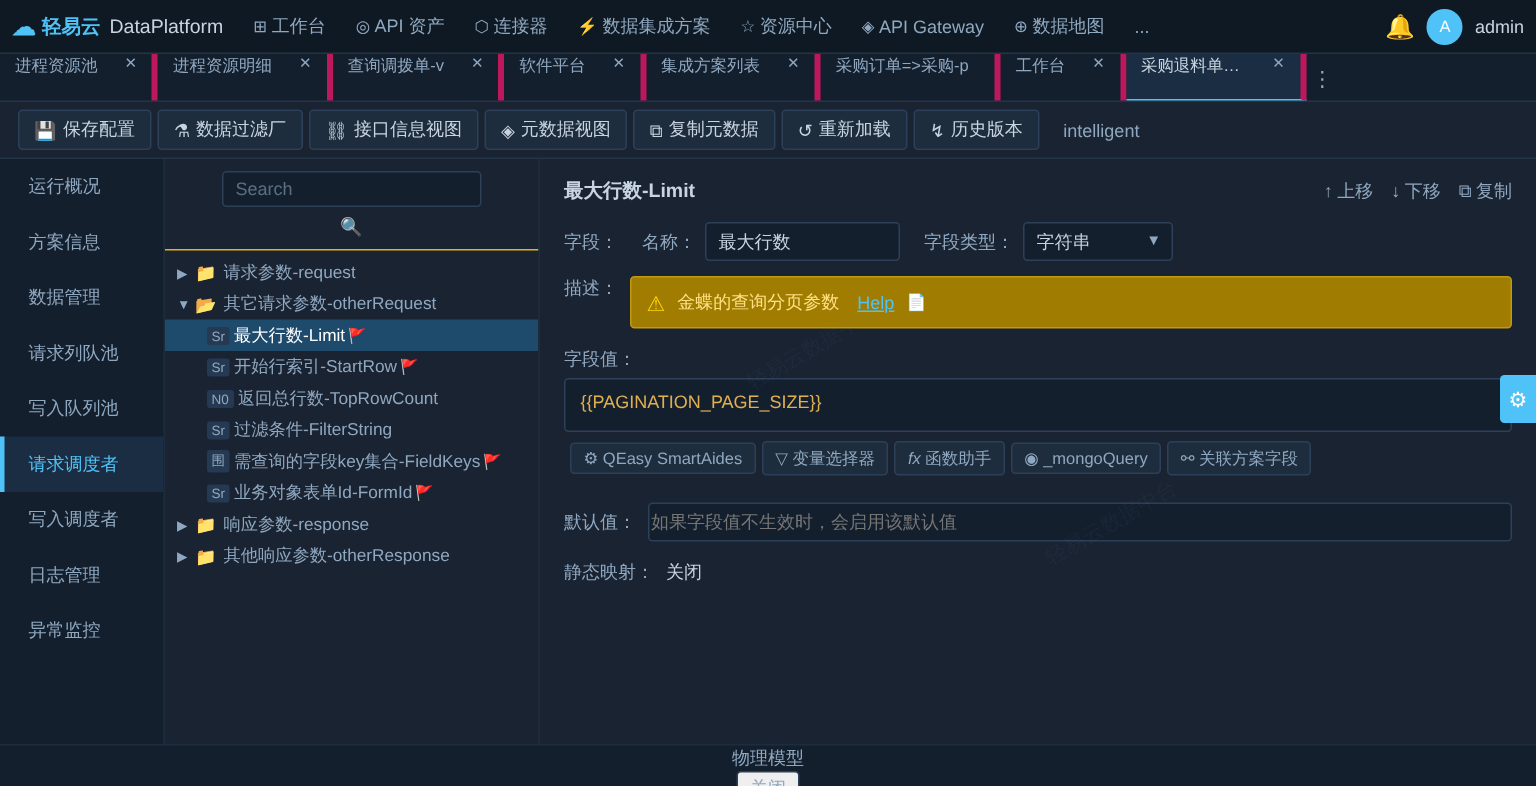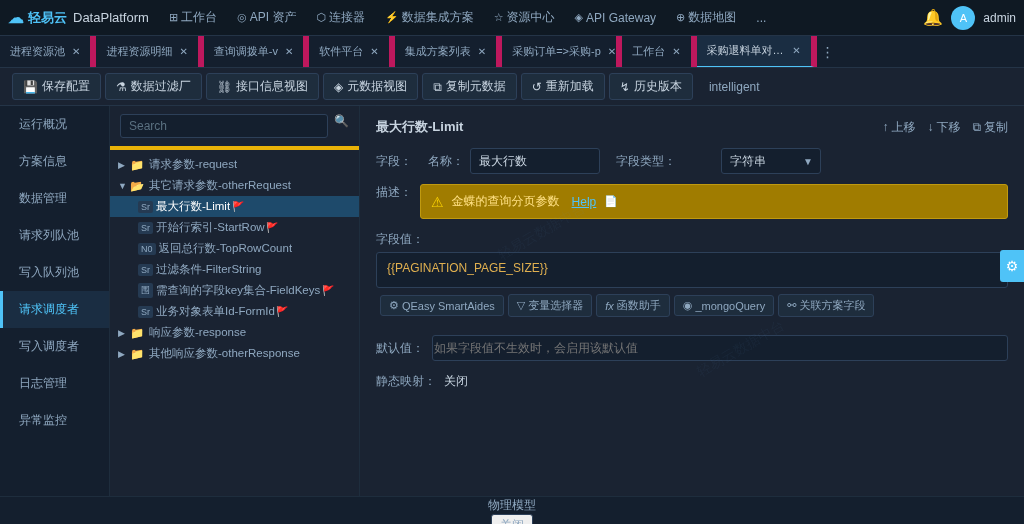--- a/index.html
+++ b/index.html
@@ -31,22 +31,22 @@
     .tabs-bar {
       height: 32px;
       background: #141f2e;
       display: flex;
       align-items: center;
       border-bottom: 1px solid #243447;
       overflow: hidden;
       padding-right: 24px;
     }
     .tab {
-      display: flex; align-items: center; gap: 5px; padding: 0 10px; height: 32px; cursor: pointer;
-      color: #8fa8c0; font-size: 11px; border-right: 6px solid #be185d; white-space: nowrap; flex-shrink: 0;
+      display: flex; gap: 16px; padding: 0 10px; height: 32px; cursor: pointer;
+      color: #8fa8c0; font-size: 11px; border-right: 4px solid #be185d; white-space: nowrap; flex-shrink: 0;
       max-width: 120px; overflow: hidden;
     }
     .tab.active { background: #1a2d42; color: #c8d4e0; border-bottom: 2px solid #4fc3f7; }
     .tab .tab-close { color: #8fa8c0; font-size: 10px; cursor: pointer; margin-left: 2px; }
     .tabs-more { color: #8fa8c0; cursor: pointer; padding: 0 4px; font-size: 14px; }
 
     
     .toolbar {
       height: 38px;
       background: #1a2332;
@@ -93,24 +93,25 @@
       width: 250px;
       background: #1a2332;
       border-right: 1px solid #1e2d3d;
       flex-shrink: 0;
       display: flex;
       flex-direction: column;
       overflow: hidden;
     }
     .search-box {
       padding: 8px 10px;
-      border-bottom: 4px solid #eab308;
-      display: flex;
-      align-items: flex-start;
+      border-bottom: 1px solid #eab308;
+      display: flex;
+      align-items: center;
       gap: 6px;
+      flex-direction: column;
     }
     .search-input {
       flex: 1; background: #141f2e; border: 1px solid #2d4059; color: #c8d4e0;
       padding: 4px 8px; border-radius: 3px; font-size: 12px; outline: none;
     }
     .search-input::placeholder { color: #5a7080; }
     .search-icon { color: #8fa8c0; font-size: 12px; cursor: pointer; }
 
     .tree-content { overflow-y: auto; flex: 1; padding: 4px 0; }
     .tree-item {
@@ -131,21 +132,21 @@
       overflow-y: auto;
       padding: 12px 16px;
       position: relative;
     }
     .panel-header {
       display: flex; align-items: center; justify-content: space-between; margin-bottom: 12px;
     }
     .panel-title { font-size: 13px; color: #c8d4e0; font-weight: bold; }
     .panel-actions { display: flex; align-items: center; gap: 12px; }
     .panel-action { display: flex; align-items: center; gap: 3px; color: #8fa8c0; cursor: pointer; font-size: 12px; }
-    .form-select-wrap { position: relative; flex: 1; margin-left: 39px; }
+    .form-select-wrap { position: relative; flex: 1; }
     .form-select {
       width: 100%; background: #141f2e; border: 1px solid #2d4059; color: #c8d4e0; padding: 5px 8px;
       border-radius: 3px; font-size: 12px; outline: none; appearance: none; cursor: pointer;
     }
     .form-select-arrow { position: absolute; right: 8px; top: 50%; transform: translateY(-50%); color: #8fa8c0; pointer-events: none; font-size: 10px; }
 
     .desc-row { display: flex; align-items: flex-start; margin-bottom: 12px; gap: 8px; }
     .desc-box {
       flex: 1; background: #a07c00; border: 1px solid #c09a10; border-radius: 3px;
       padding: 8px 10px; display: flex; align-items: center; gap: 8px; color: #ffe082;

